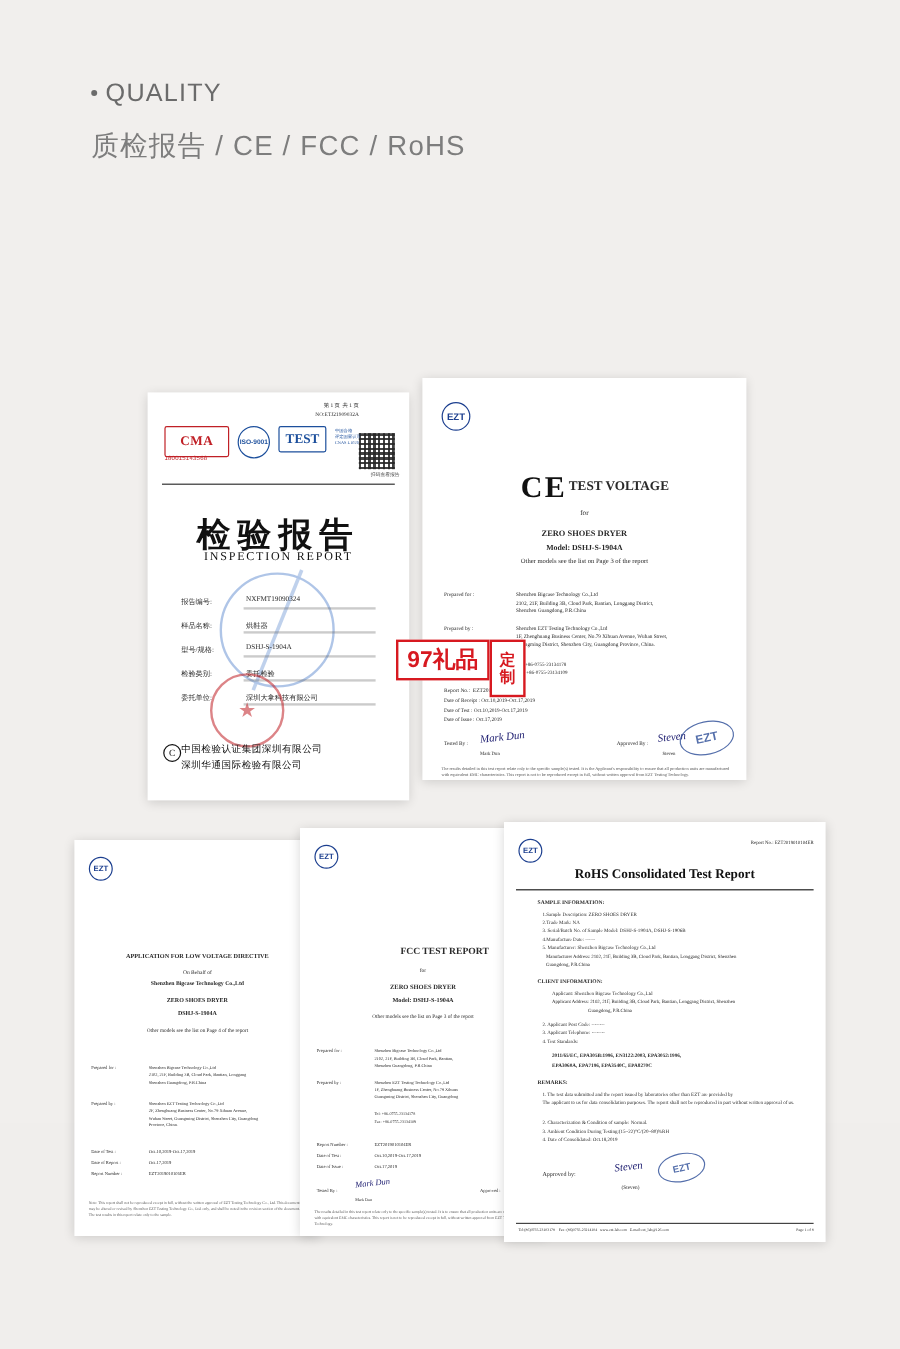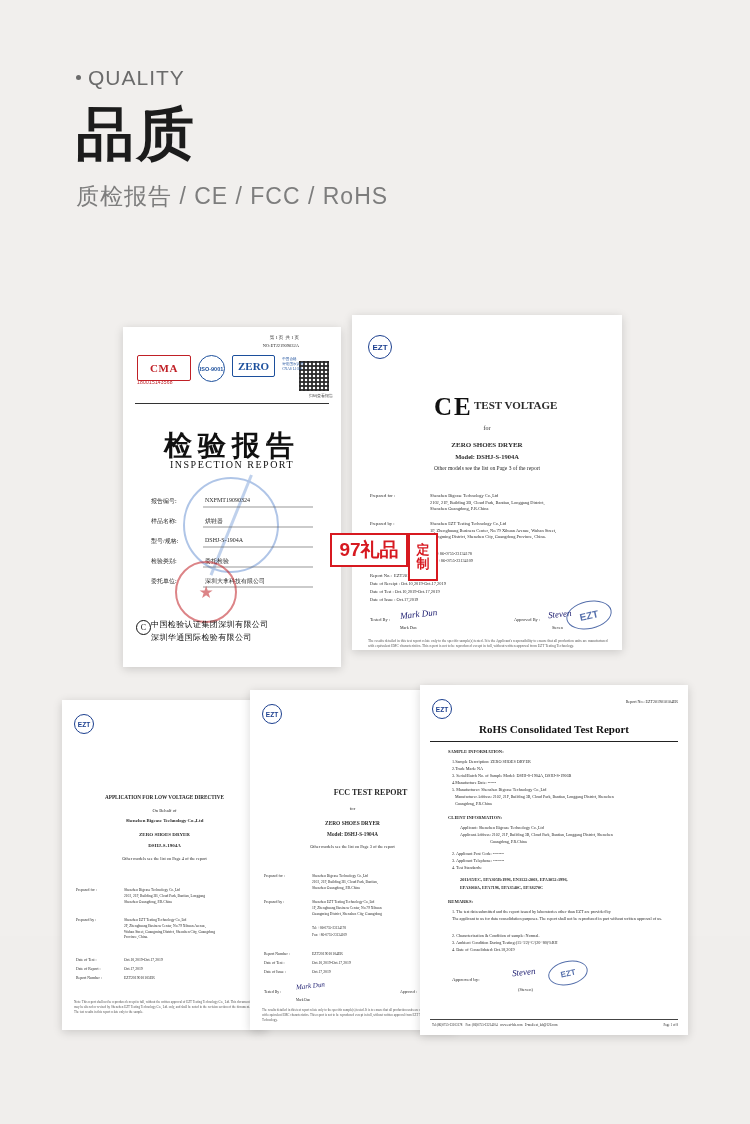--- a/index.html
+++ b/index.html
@@ -221,37 +221,36 @@
 </head>
 <body>
 
 <div class="page">
 
   <div class="header">
     <div class="eyebrow">
       <span class="dot"></span>
       <span>QUALITY</span>
     </div>
-    <div class="big-title">品质</div>
     <div class="sub-title-2">质检报告 / CE / FCC / RoHS</div>
   </div>
 
   <div class="docs">
 
     <div class="sheet" id="sheet1">
       <div class="inner">
         <div class="txt" style="right:42px; top:8px; font-size:4.5px;">第 1 页  共 1 页</div>
         <div class="txt" style="right:42px; top:16px; font-size:4.5px;">NO:ETJ21909032A</div>
         <div class="txt" style="right:8px; top:66px; font-size:4px; color:#444;">扫码查看报告</div>
         <div class="qr"></div>
 
         <div class="logos">
           <div class="logo-cma">CMA</div>
           <div class="logo-circle">ISO-9001</div>
-          <div class="logo-cnas">ZERO</div>
+          <div class="logo-cnas">TEST</div>
           <div style="display:flex;flex-direction:column;gap:1px;margin-top:2px;">
             <span class="txt" style="position:relative;font-size:3.6px;color:#1c4f9c;">中国合格</span>
             <span class="txt" style="position:relative;font-size:3.6px;color:#1c4f9c;">评定国家认可</span>
             <span class="txt" style="position:relative;font-size:3.6px;color:#1c4f9c;">CNAS L1020</span>
           </div>
         </div>
         <div class="logo-cma-no">180015143568</div>
 
         <div class="hline" style="top:76px;"></div>
 

